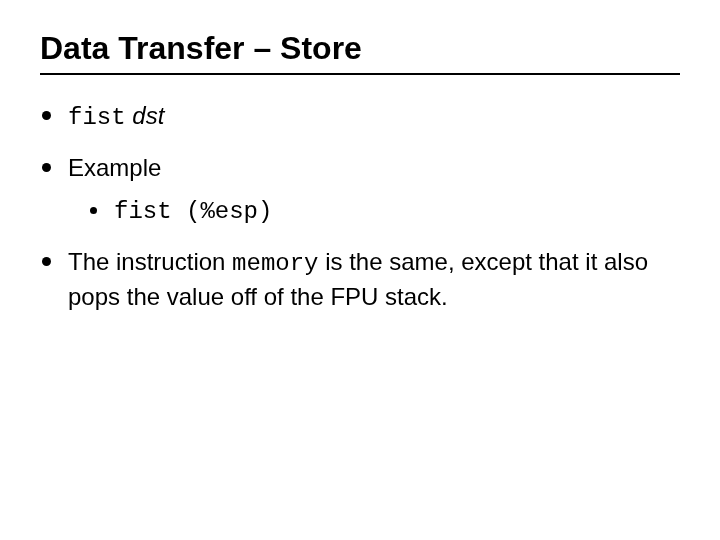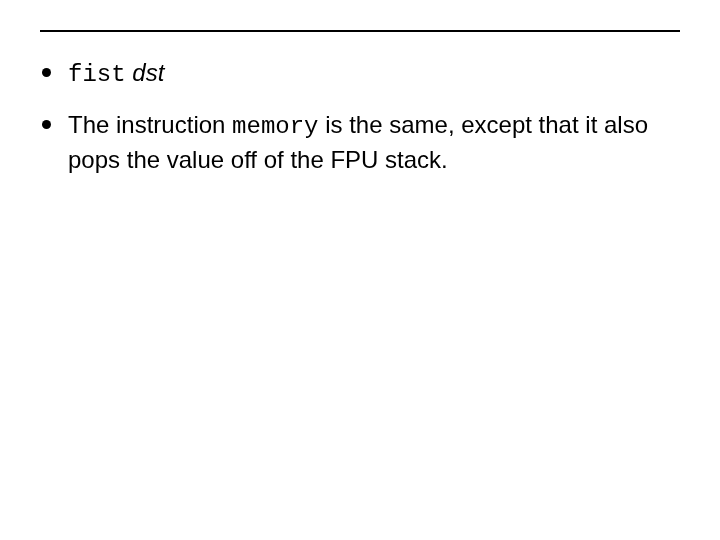--- a/index.html
+++ b/index.html
@@ -72,32 +72,43 @@
   .ital {
     font-style: italic;
     font-family: Liberation Sans, sans-serif;
   }
 </style>
 </head>
 <body>
 
 <div class="slide">
 
+  <h1>Data Transfer – Store</h1>
   <div class="rule"></div>
 
   <ul class="top">
 
     <li>
       <span class="dot"></span>
       <span class="mono">fist</span>
       <span> </span><span class="ital">dst</span>
       <ul class="sub">
       </ul>
     </li>
 
+    <li>
+      <span class="dot"></span>
+      <span>Example</span>
+      <ul class="sub">
+        <li>
+          <span class="dot2"></span>
+          <span class="mono">fist (%esp)</span>
+        </li>
+      </ul>
+    </li>
 
     <li>
       <span class="dot"></span>
       <span>The instruction </span><span class="mono">memory</span><span> is the same, except that it also pops the value off of the FPU stack.</span>
     </li>
 
   </ul>
 </div>
 
 </body></html>

